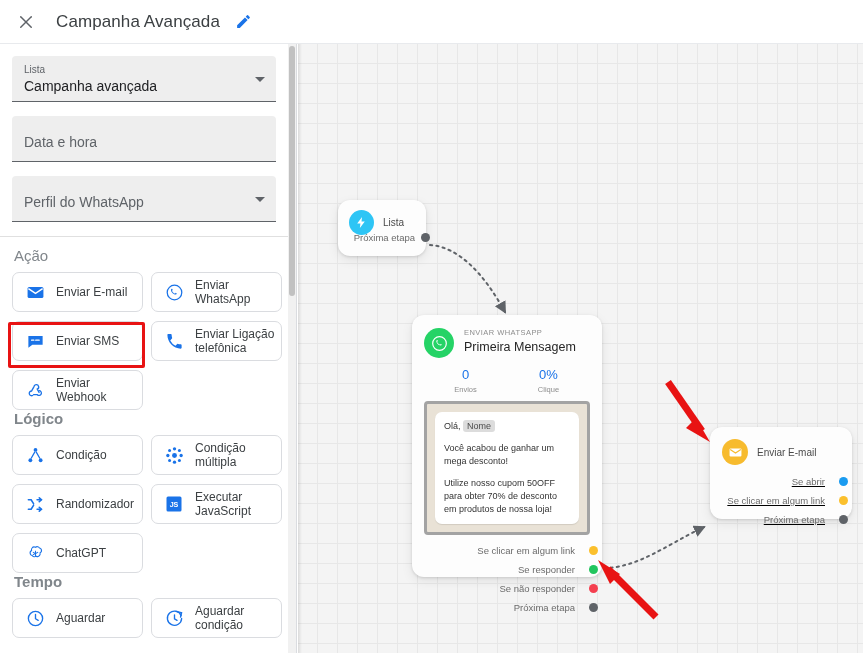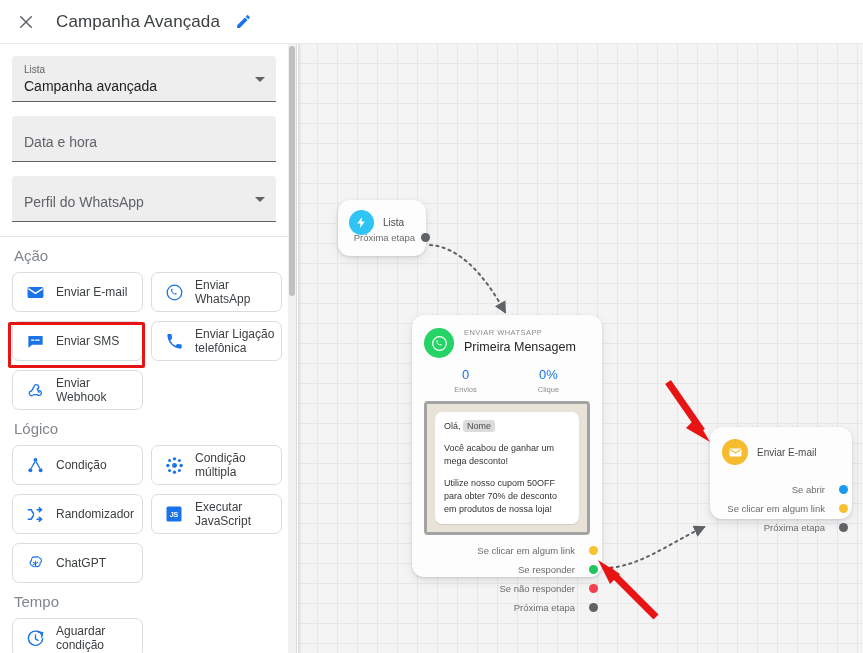--- a/index.html
+++ b/index.html
@@ -87,21 +87,21 @@
 
   .divider {
     height: 1px; background: #e0e0e0;
     margin: 6px -12px 10px -12px;
   }
 
   .group-label {
     font-size: 15px; color: #80868b;
     margin: 2px 0 8px 2px;
   }
-  .group-label.second { margin-top: 10px; }
+  .group-label.second { margin-top: 0; font-weight: bold; }
 
   .chip-grid {
     display: grid;
     grid-template-columns: 131px 131px;
     gap: 9px 8px;
   }
   .chip {
     position: relative;
     height: 40px;
     border: 1px solid #dadce0;
@@ -249,21 +249,21 @@
   #whats-ports .port-dot { position: relative; right: -8px; }
   #whats-ports .port-label { font-size: 9.5px; }
 
   
   #node-email {
     left: 412px; top: 383px; width: 142px; height: 92px;
     padding: 12px 12px 0 12px;
   }
   #email-head { display: flex; align-items: center; }
   #email-head .badge { width: 26px; height: 26px; flex: 0 0 26px; }
-  #email-ports { margin-top: 16px; }
+  #email-ports { margin-top: 8px; text-decoration: underline; }
   #email-ports .port-row { height: 17px; }
   #email-ports .port-dot { position: relative; right: -8px; }
 
   
   #arrows-svg {
     position: absolute; left: 0; top: 0; width: 565px; height: 609px;
     pointer-events: none; z-index: 20;
   }
 </style>
 </head>
@@ -420,20 +420,29 @@
               <path d="M12 8.4v7.2M8.7 10.3l3.3 1.9 3.3-1.9M8.7 13.7l3.3-1.9"></path>
             </svg>
           </span>
           <span class="lbl">ChatGPT</span>
         </div>
       </div>
 
       <div class="group-label second">Tempo</div>
       <div class="chip-grid">
 
+        <div class="chip">
+          <span class="ico">
+            <svg width="19" height="19" viewBox="0 0 24 24" fill="none" stroke="#1a73e8" stroke-width="1.7">
+              <circle cx="12" cy="12" r="9"></circle>
+                <path d="M12 7v5.3l3.4 2" stroke-linecap="round"></path>
+            </svg>
+          </span>
+          <span class="lbl">Aguardar</span>
+        </div>
 
         <div class="chip">
           <span class="ico">
             <svg width="19" height="19" viewBox="0 0 24 24" fill="none" stroke="#1a73e8" stroke-width="1.7" stroke-linecap="round">
               <path d="M20.4 8.4A9 9 0 1 0 21 12"></path>
               <path d="M15.4 3.2 21 4.6l-1.4 5.6"></path>
               <path d="M12 7.4v5l3.2 1.9"></path>
             </svg>
           </span>
           <span class="lbl">Aguardar condição</span>

